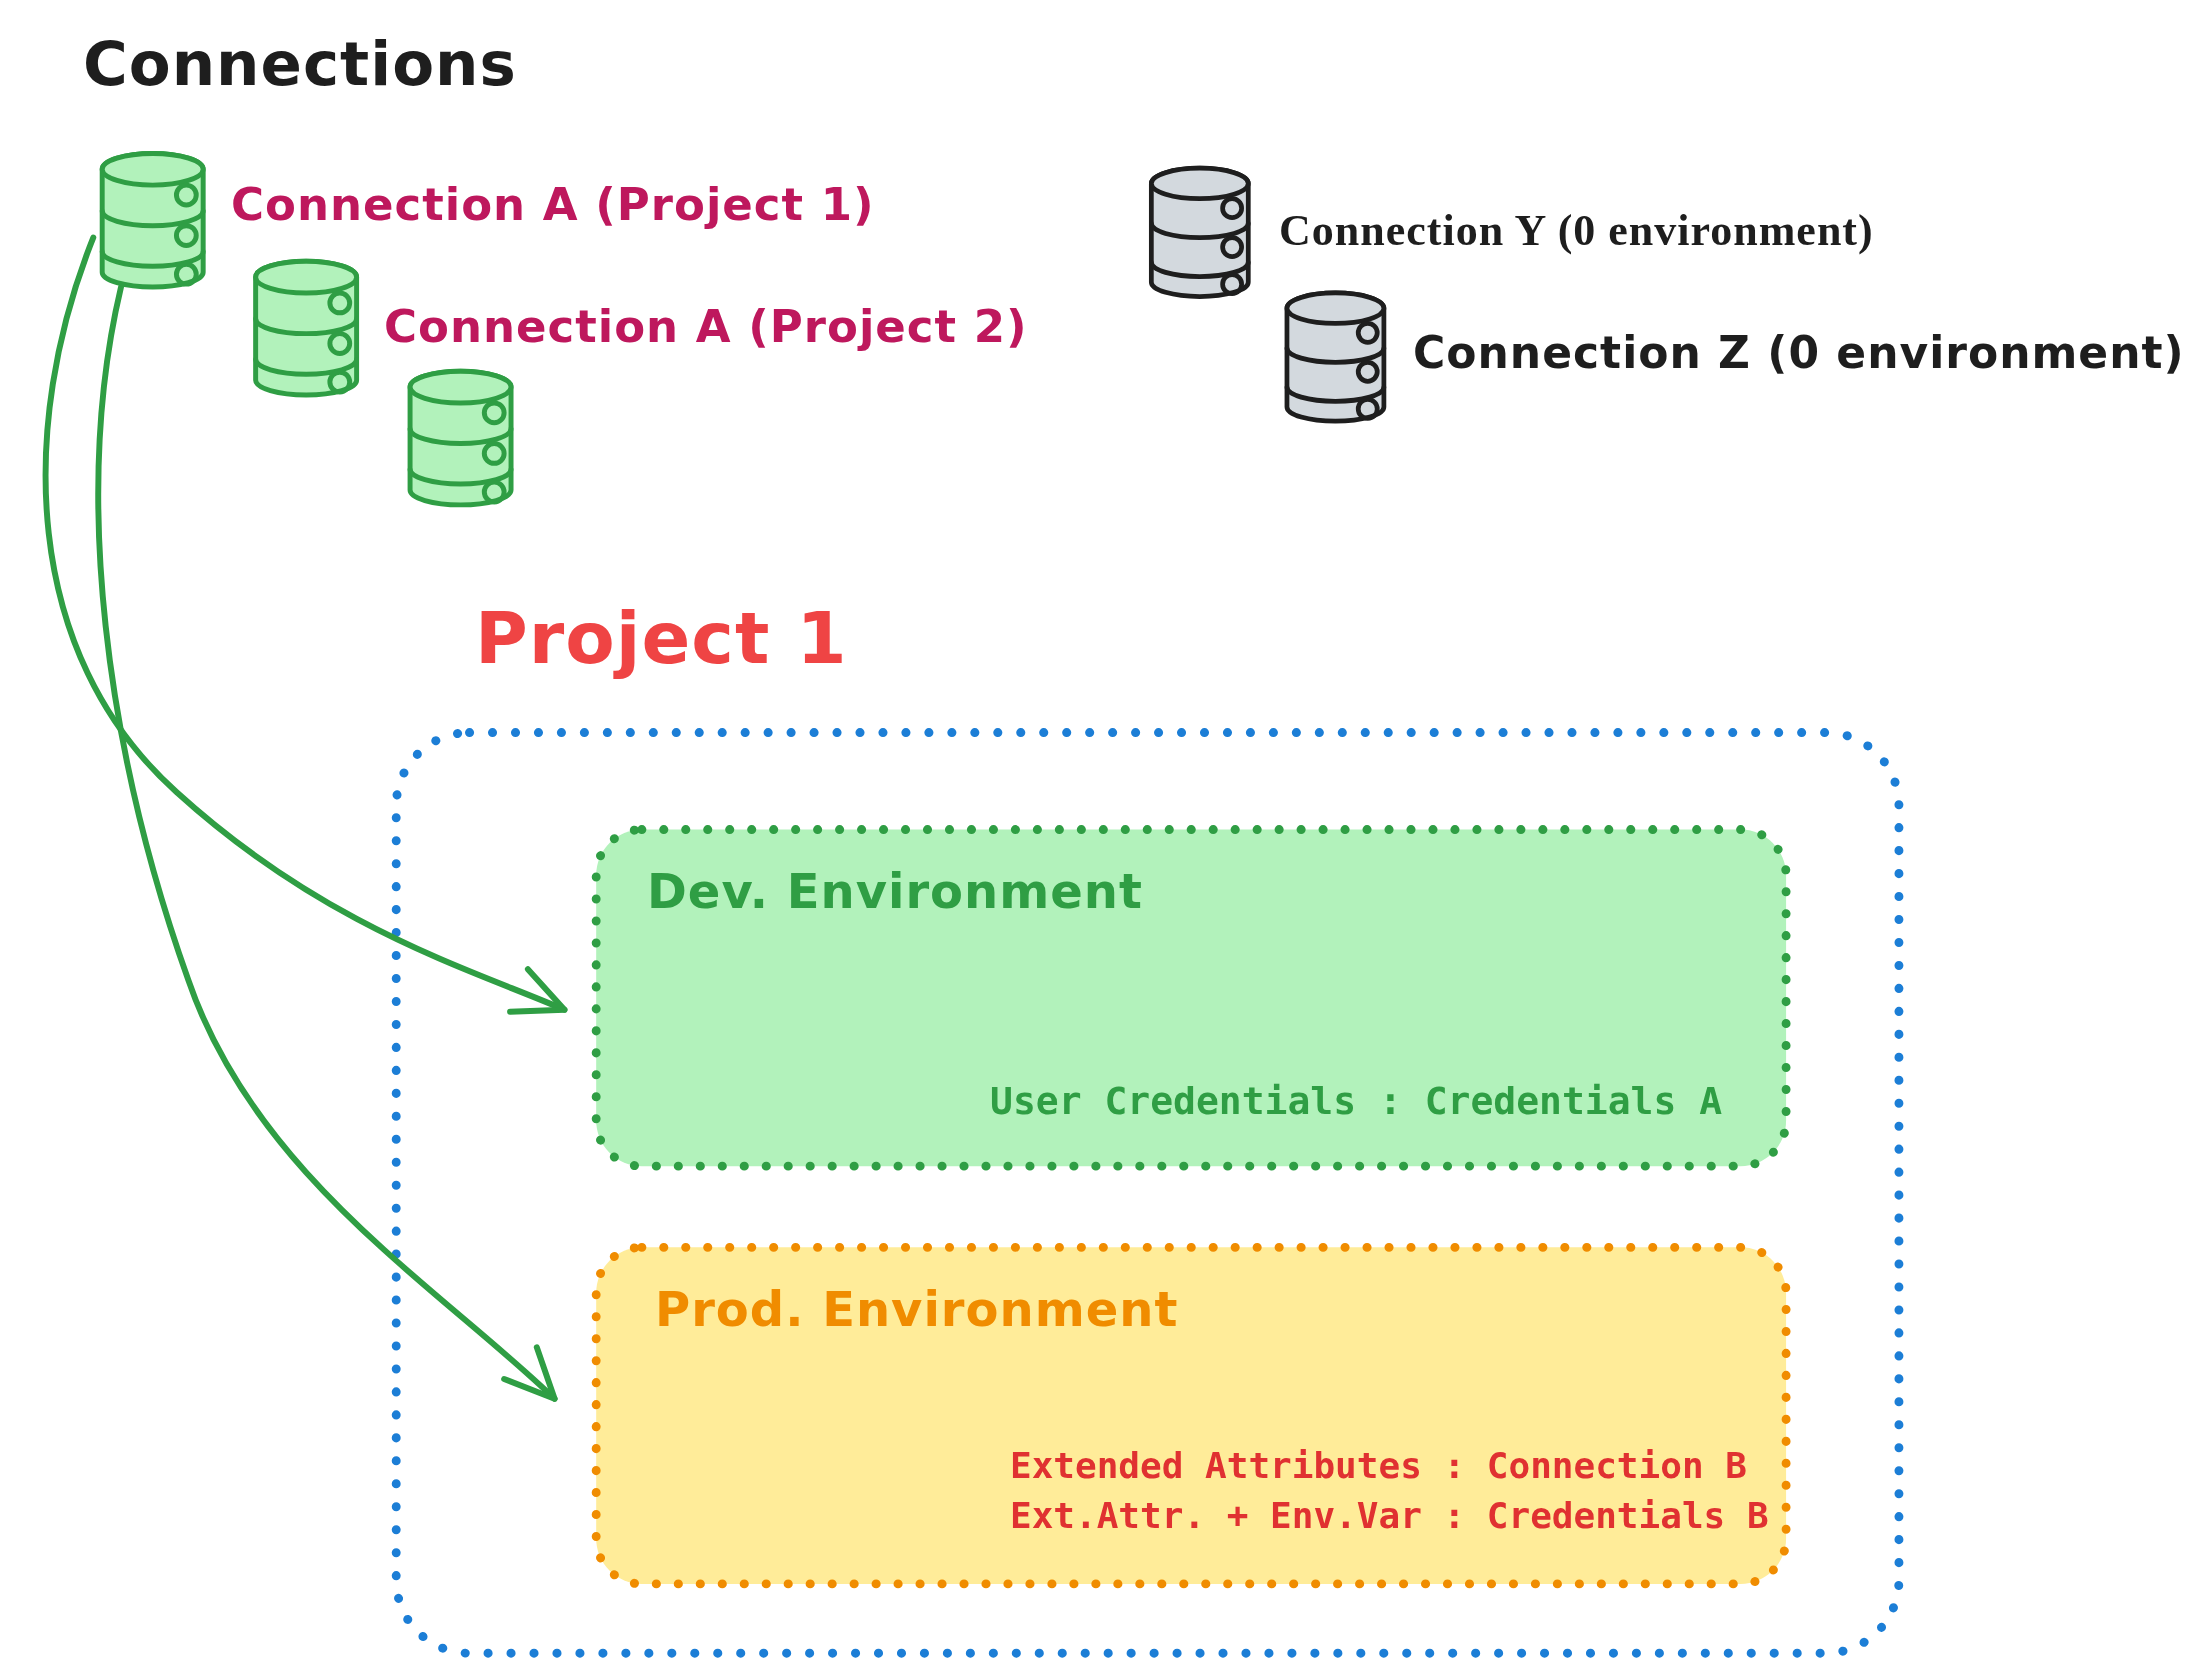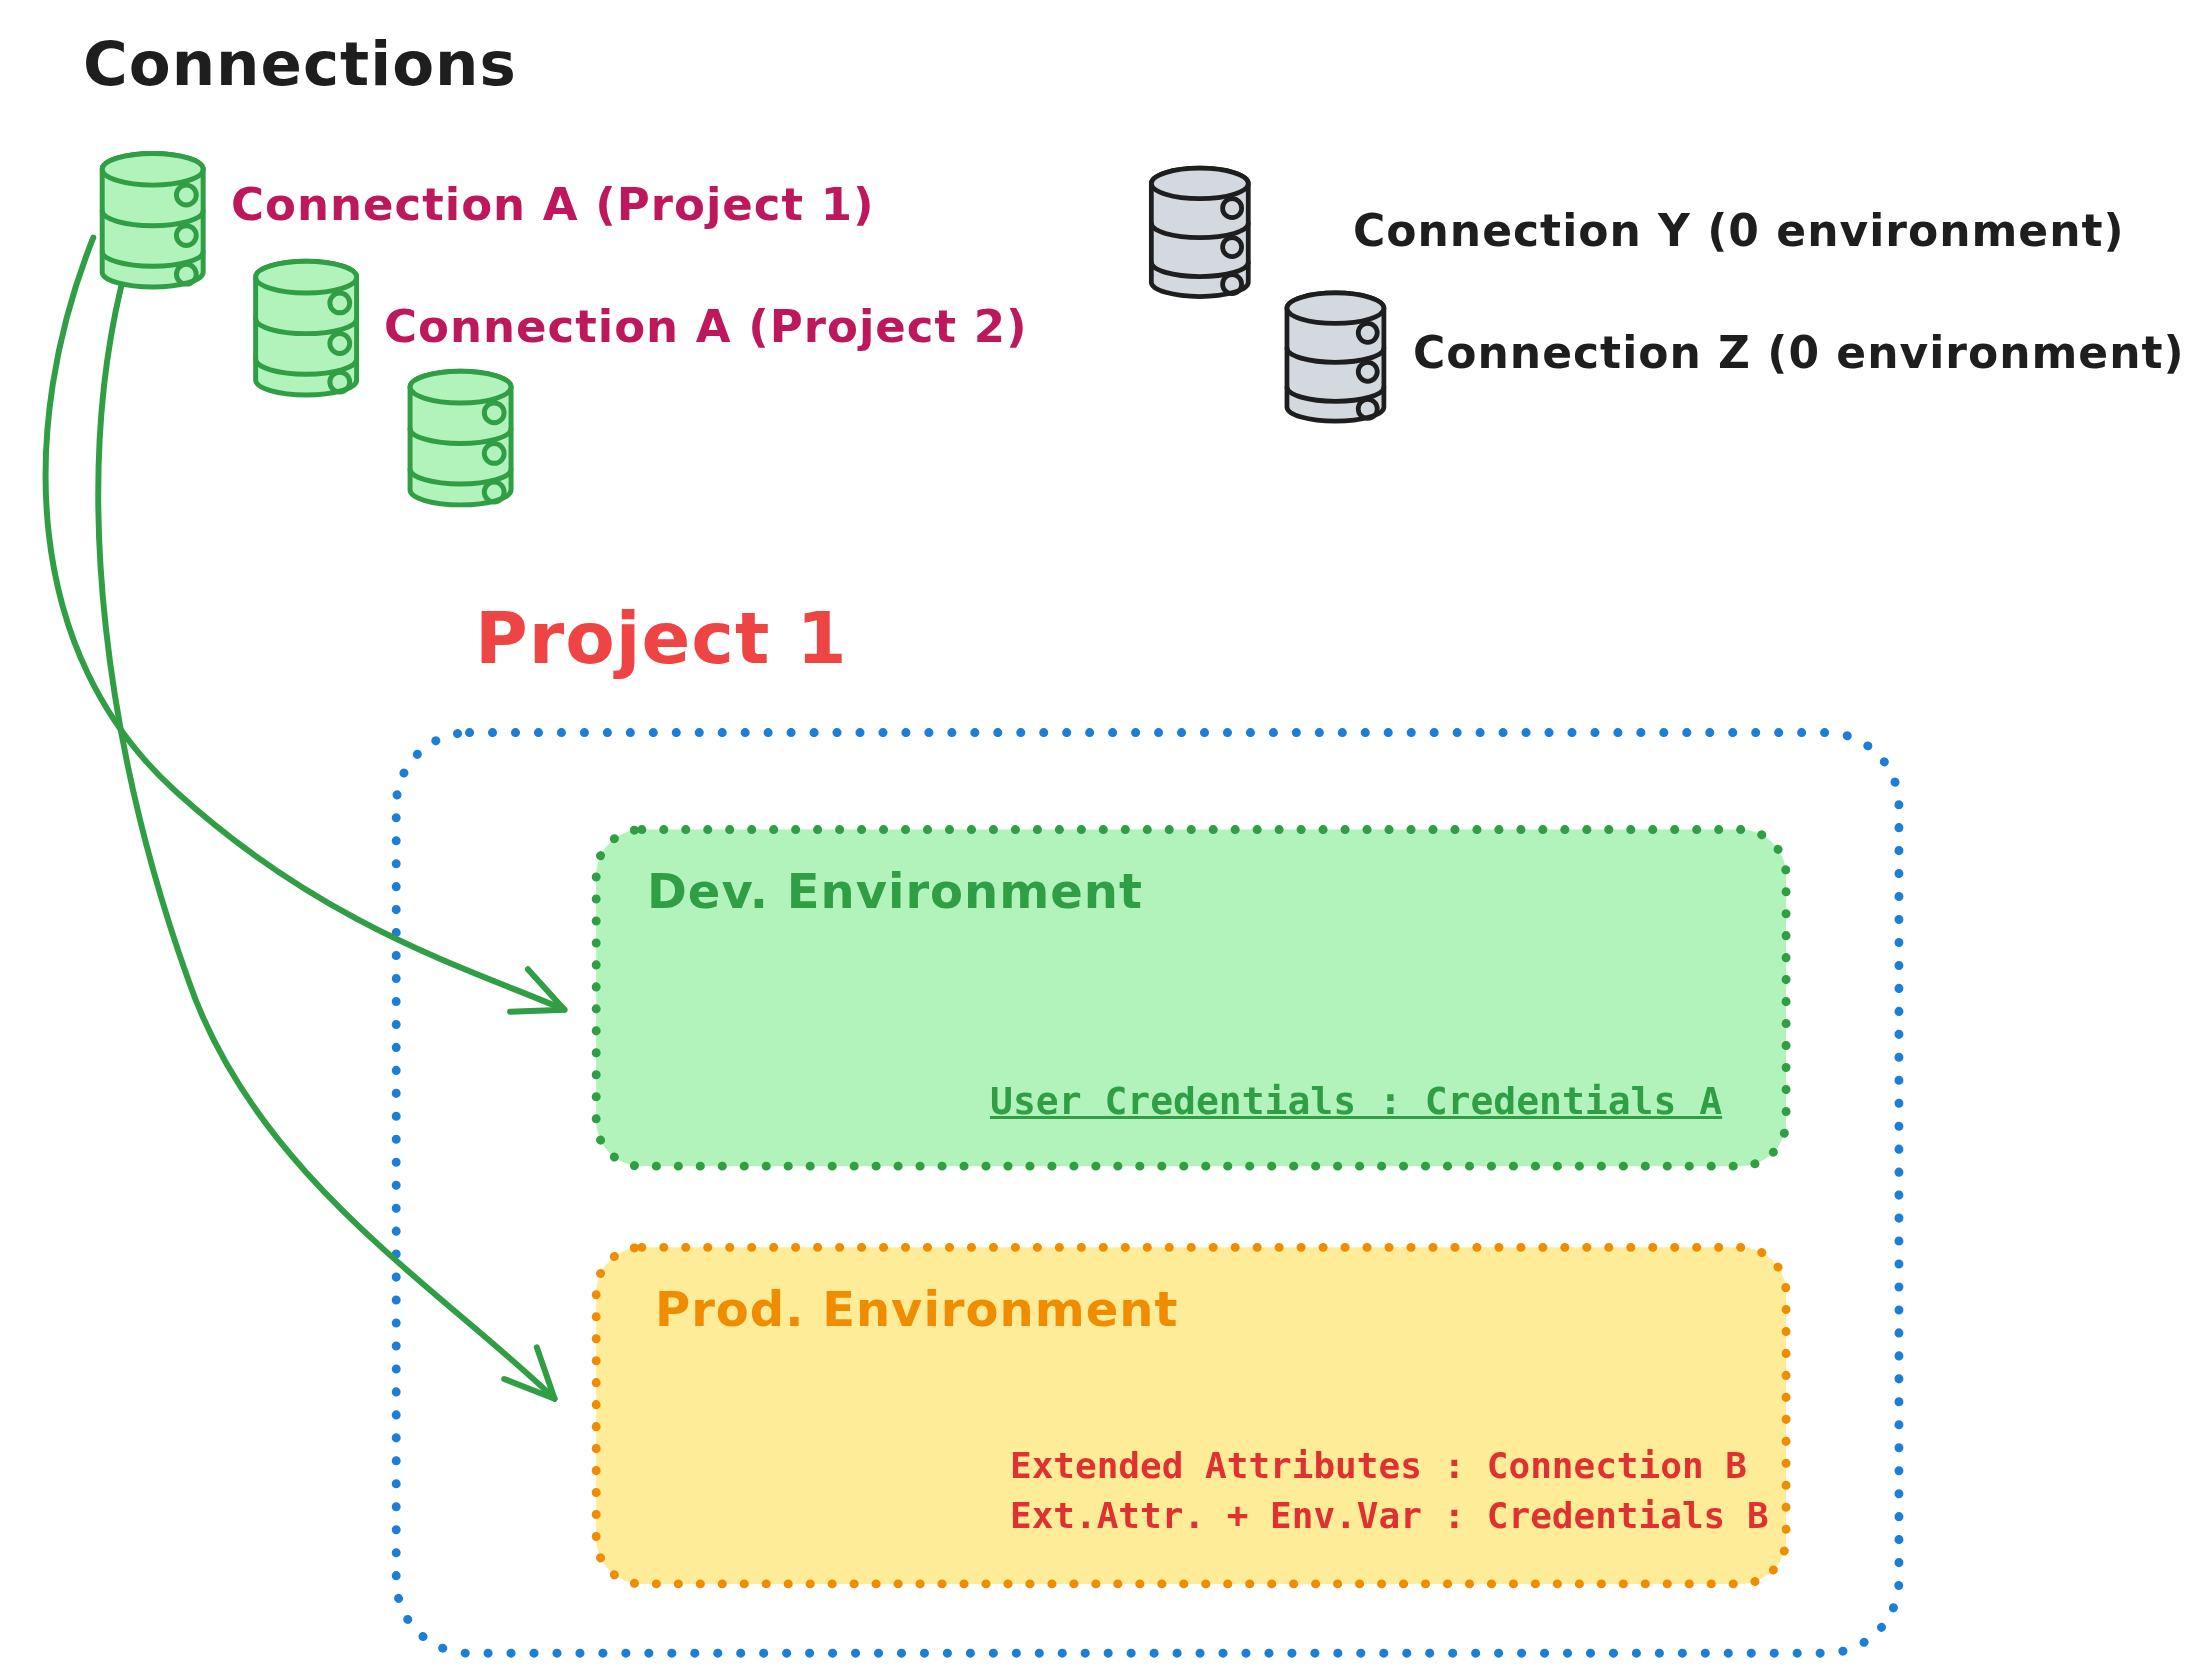--- a/index.html
+++ b/index.html
@@ -26,28 +26,28 @@
   .arrow{fill:none;stroke:#2f9e44;stroke-width:6;stroke-linecap:round;stroke-linejoin:round;}
 
   .label{position:absolute;white-space:nowrap;}
   .hand{font-weight:600;letter-spacing:1px;}
   .diagram-title{left:83px;top:28px;font-size:61px;color:#1e1e1e;font-weight:700;}
   .lbl-green{color:#be185d;font-size:45px;}
   .lbl-black{color:#1e1e1e;font-size:44px;}
   .g1{left:231px;top:178px;}
   .g2{left:384px;top:300px;}
   .g3{left:540px;top:404px;}
-  .y1{left:1353px;top:205px;}
+  .y1{left:1279px;top:205px;font-family:Liberation Serif, serif;}
   .z1{left:1413px;top:327px;}
   .project-title{left:475px;top:596px;font-size:72px;color:#ef4444;font-weight:700;}
   .env-title{font-size:48px;font-weight:600;}
   .dev-title{left:647px;top:863px;color:#2f9e44;}
   .prod-title{left:655px;top:1281px;color:#f08c00;}
   .mono{font-family:"DejaVu Sans Mono", monospace;font-weight:700;}
-  .dev-mapping{left:990px;top:1079px;font-size:38px;color:#2f9e44;text-decoration:underline;}
+  .dev-mapping{left:990px;top:1079px;font-size:38px;color:#2f9e44;}
   .prod-mapping{left:1010px;top:1441px;font-size:36px;line-height:50px;color:#e03131;}
 </style>
 </head>
 <body>
 
 <div class="canvas">
 
   <svg class="shapes" width="2212" height="1674" viewBox="0 0 2234 1691">
     <defs>
       <g id="db-cylinder">

